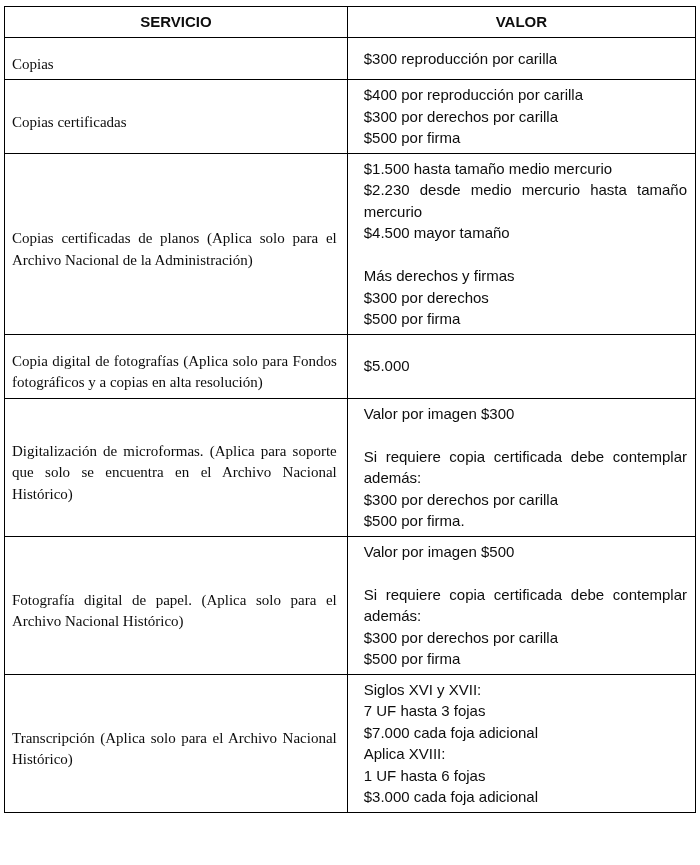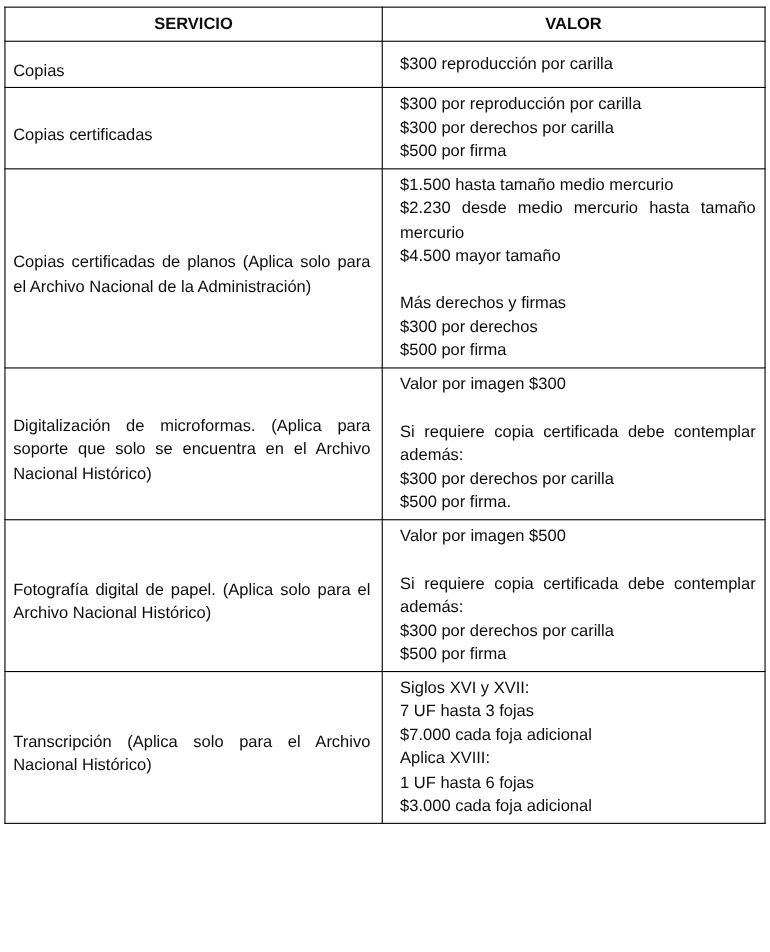--- a/index.html
+++ b/index.html
@@ -31,20 +31,21 @@
   table.tariff th {
     font-weight: bold;
     text-align: center;
     padding: 4px 4px;
     margin-left: 48px;
   }
   col.service-col { width: 49.6%; }
   col.value-col   { width: 50.4%; }
   td.service-cell {
     padding: 16px 10px 4px 7px;
+    font-family: Liberation Serif, serif;
   }
   .service-text {
     text-align: justify;
   }
   td.value-cell {
     padding: 4px 8px 4px 16px;
   }
   .line {
     min-height: 21.5px;
     text-align: justify;
@@ -75,37 +76,45 @@
           </td>
           <td class="value-cell">
             <div class="line">$300 reproducción por carilla</div>
           </td>
         </tr>
         <tr>
           <td class="service-cell">
             <div class="service-text">Copias certificadas</div>
           </td>
           <td class="value-cell">
-            <div class="line">$300 por reproducción por carilla</div>
+            <div class="line">$400 por reproducción por carilla</div>
             <div class="line">$300 por derechos por carilla</div>
             <div class="line">$500 por firma</div>
           </td>
         </tr>
         <tr>
           <td class="service-cell">
             <div class="service-text">Copias certificadas de planos (Aplica solo para el Archivo Nacional de la Administración)</div>
           </td>
           <td class="value-cell">
             <div class="line">$1.500 hasta tamaño medio mercurio</div>
             <div class="line">$2.230 desde medio mercurio hasta tamaño mercurio</div>
             <div class="line">$4.500 mayor tamaño</div>
             <div class="line blank">&nbsp;</div>
             <div class="line">Más derechos y firmas</div>
             <div class="line">$300 por derechos</div>
             <div class="line">$500 por firma</div>
+          </td>
+        </tr>
+        <tr>
+          <td class="service-cell">
+            <div class="service-text">Copia digital de fotografías (Aplica solo para Fondos fotográficos y a copias en alta resolución)</div>
+          </td>
+          <td class="value-cell">
+            <div class="line">$5.000</div>
           </td>
         </tr>
         <tr>
           <td class="service-cell">
             <div class="service-text">Digitalización de microformas. (Aplica para soporte que solo se encuentra en el Archivo Nacional Histórico)</div>
           </td>
           <td class="value-cell">
             <div class="line">Valor por imagen $300</div>
             <div class="line blank">&nbsp;</div>
             <div class="line">Si requiere copia certificada debe contemplar además:</div>

